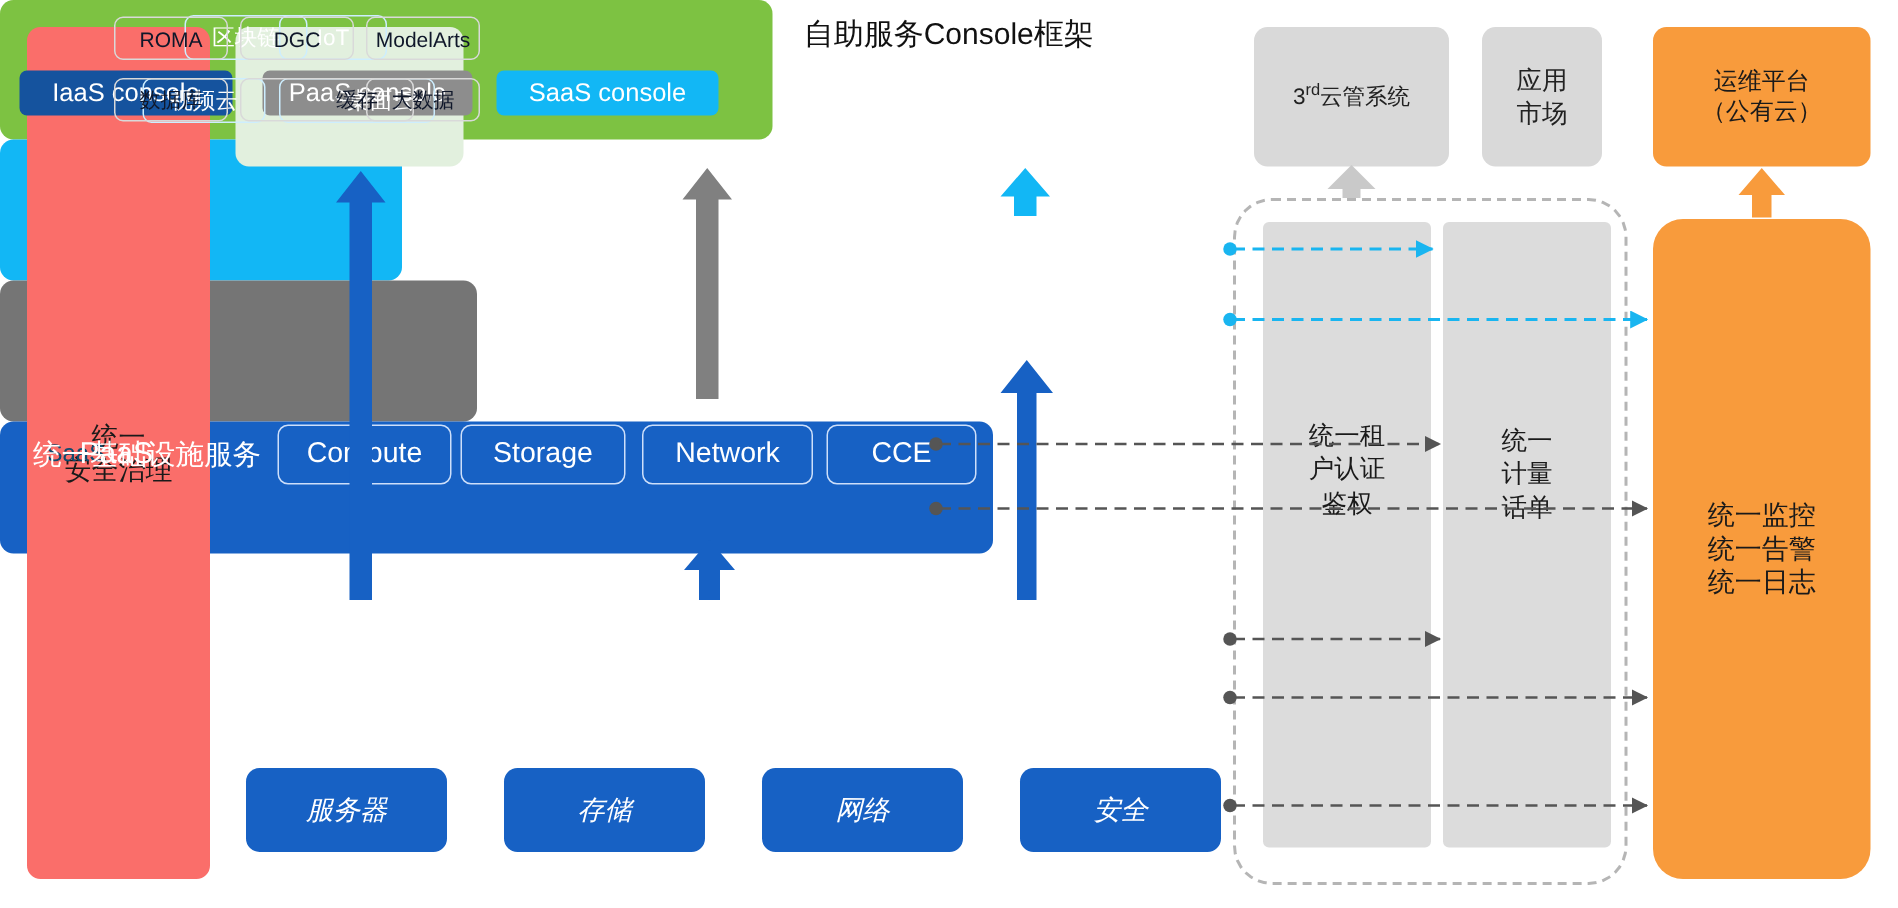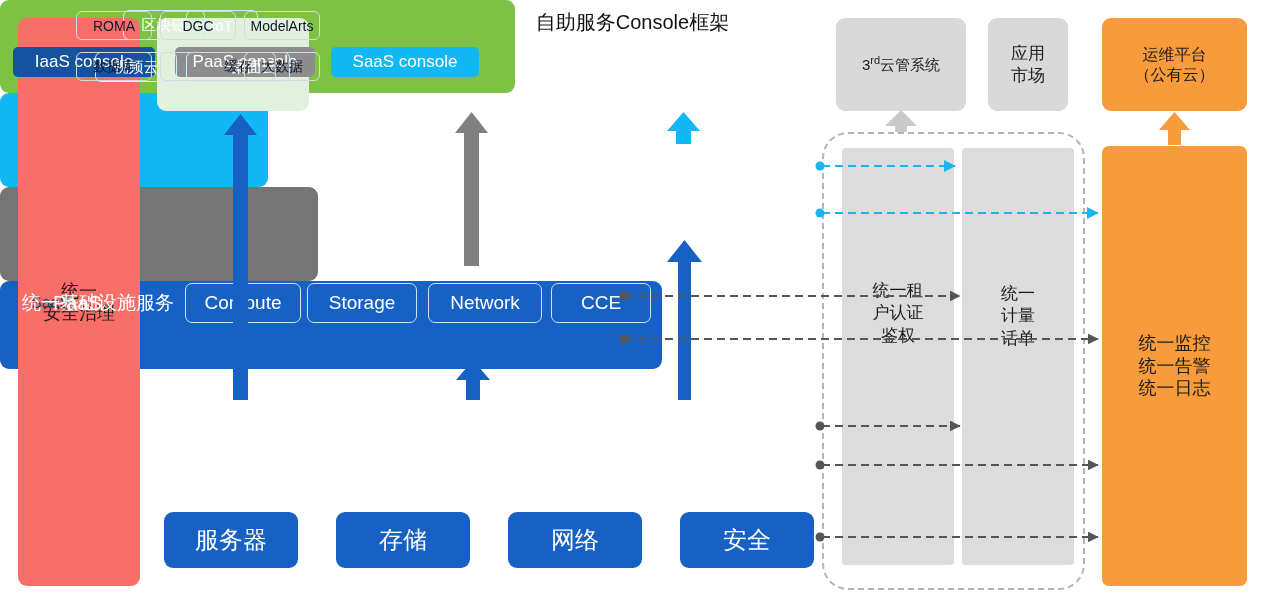--- a/index.html
+++ b/index.html
@@ -20,39 +20,39 @@
   #chip-iaas{left:13px;width:142px;background:#15539e;}
   #chip-paas{left:175px;width:140px;background:#8d8d8d;}
   #chip-saas{left:331px;width:148px;background:#12b7f5;}
 
   
   #third-cloud{left:836px;top:18px;width:130px;height:93px;background:#d9d9d9;color:#222;font-size:15px;border-radius:9px;}
   #app-market{left:988px;top:18px;width:80px;height:93px;background:#d9d9d9;color:#222;font-size:17px;border-radius:9px;}
 
   
   #ops-top{left:1102px;top:18px;width:145px;height:93px;background:#f89b3c;color:#1a1a1a;font-size:16px;border-radius:9px;}
-  #ops-panel{left:1102px;top:146px;width:145px;height:440px;background:#f89b3c;color:#1a1a1a;font-size:18px;border-radius:7px;}
+  #ops-panel{left:1102px;top:146px;width:145px;height:440px;background:#f89b3c;color:#1a1a1a;font-size:18px;border-radius:20px;}
 
   
   #saas{left:551px;top:145px;width:268px;height:94px;background:#12b7f5;border-radius:9px;}
   #saas-label{position:absolute;left:13px;top:50%;transform:translateY(-50%);color:#0c4a6e;font-size:16px;margin-left:18px;}
   .saas-chip{position:absolute;border:1.6px solid #cdeeff;border-radius:6px;display:flex;align-items:center;justify-content:center;color:#fff;font-size:15px;height:28px;}
 
   
   #paas{left:305px;top:267px;width:318px;height:94px;background:#757575;border-radius:9px;}
   #paas-label{position:absolute;left:12px;top:50%;transform:translateY(-50%);color:#fff;font-size:20px;margin-left:41px;}
   .paas-chip{position:absolute;border:1.6px solid #d9d9d9;border-radius:6px;display:flex;align-items:center;justify-content:center;color:#0f172a;font-size:14px;height:27px;}
 
   
   #infra{left:158px;top:401px;width:662px;height:88px;background:#1761c4;border-radius:9px;}
   #infra-label{position:absolute;left:22px;top:50%;transform:translateY(-50%);color:#fff;font-size:19px;}
   .infra-chip{position:absolute;top:50%;transform:translateY(-50%);height:38px;border:1.7px solid #cddffa;border-radius:7px;display:flex;align-items:center;justify-content:center;color:#fff;font-size:19px;}
 
   
-  .hw{position:absolute;top:512px;height:56px;background:#1761c4;color:#fff;border-radius:9px;display:flex;align-items:center;justify-content:center;font-size:24px;}
+  .hw{position:absolute;top:512px;height:56px;background:#1761c4;color:#fff;border-radius:9px;display:flex;align-items:center;justify-content:center;font-size:18px;font-style:italic;}
 
   
   #dash-container{position:absolute;left:822px;top:132px;width:263px;height:458px;border:2.2px dashed #b5b5b5;border-radius:26px;box-sizing:border-box;}
   .gcol{position:absolute;background:#dcdcdc;border-radius:4px;}
   #gcol1{left:842px;top:148px;width:112px;height:417px;}
   #gcol2{left:962px;top:148px;width:112px;height:417px;}
   .gcol-label{position:absolute;text-align:center;color:#1a1a1a;font-size:17px;line-height:1.32;}
   #gcol1-label{left:842px;top:280px;width:112px;}
   #gcol2-label{left:962px;top:283px;width:112px;}
 

